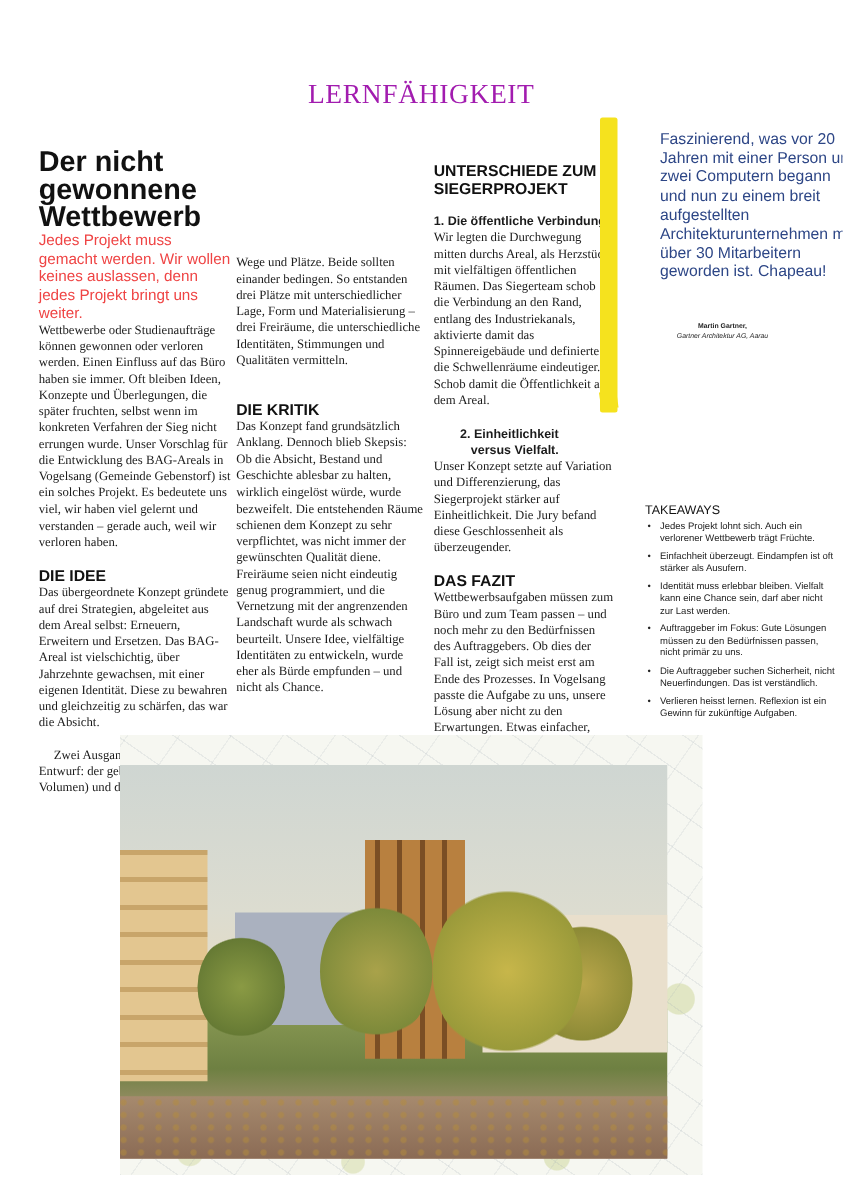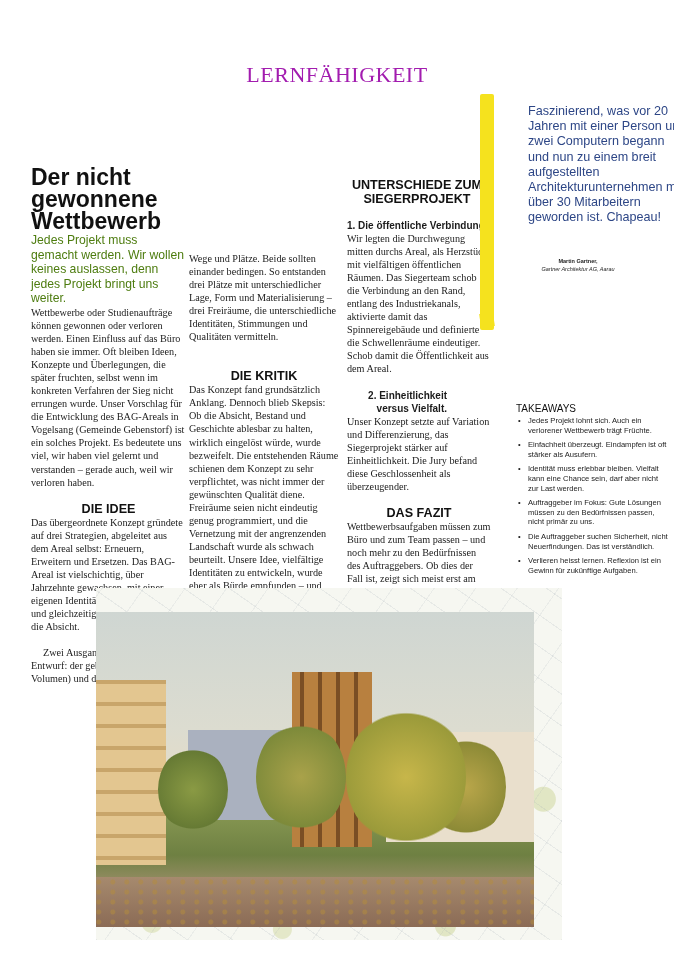--- a/index.html
+++ b/index.html
@@ -1,28 +1,28 @@
 <!DOCTYPE html>
 <html><head>
 <meta charset="utf-8">
 <style>
   html, body { margin: 0; padding: 0; background: #ffffff; }
   body { width: 674px; height: 960px; position: relative; overflow: hidden; color: #1a1a1a; }
 
   .page-title { position: absolute; top: 38px; left: 0; width: 674px; text-align: center;
     font-family: "Liberation Serif", serif; font-size: 22px; letter-spacing: 0.5px; color: #a21caf; margin-top: 24px; }
 
-  .col { position: absolute; font-family: "Liberation Serif", serif; font-size: 10.2px; line-height: 13.05px; color: #1b1b1b; margin-top: 48px; }
+  .col { position: absolute; font-family: "Liberation Serif", serif; font-size: 10.2px; line-height: 13.05px; color: #1b1b1b; }
   .col p { margin: 0; }
   .col p.indent { text-indent: 12px; }
   .gap { height: 13px; }
 
   .headline { font-family: "Liberation Sans", sans-serif; font-size: 23px; line-height: 22px; color: #111; margin: 0; }
-  .lead { font-family: "Liberation Sans", sans-serif; font-size: 12.2px; line-height: 14.6px; margin: 0 0 14px 0; color: #4d7c0f; }
-  .h2 { font-family: "Liberation Sans", sans-serif; font-size: 12.6px; line-height: 14px; color: #111; margin: 0; text-align: center; }
+  .lead { font-family: "Liberation Sans", sans-serif; font-size: 12.2px; line-height: 14.6px; margin: 0 0 14px 0; color: #ef4444; }
+  .h2 { font-family: "Liberation Sans", sans-serif; font-size: 12.6px; line-height: 14px; color: #111; margin: 0; }
   .intro { font-family: "Liberation Sans", sans-serif; font-size: 10.6px; line-height: 13.4px; margin: 0; }
   .h3 { font-family: "Liberation Sans", sans-serif; font-weight: bold; font-size: 10px; line-height: 13px; margin: 0; }
 
   .quote-bar { position: absolute; left: 480px; top: 94px; width: 14px; height: 236px; background: #f5e21e;
     border-radius: 2px; }
   .quote-bar:before { content: ""; position: absolute; left: 0; top: 220px; width: 14px; height: 12px; background: #f5e21e; transform: skewX(8deg); }
   .quote { position: absolute; left: 498px; top: 104px; width: 160px; text-align: left;
     font-family: "Liberation Sans", sans-serif; font-size: 12.6px; line-height: 15.2px; color: #2d4686; margin-left: 30px; }
   .quote-author { position: absolute; left: 498px; top: 257px; width: 160px; text-align: center;
     font-family: "Liberation Sans", sans-serif; font-size: 5.5px; line-height: 8px; color: #222; }

